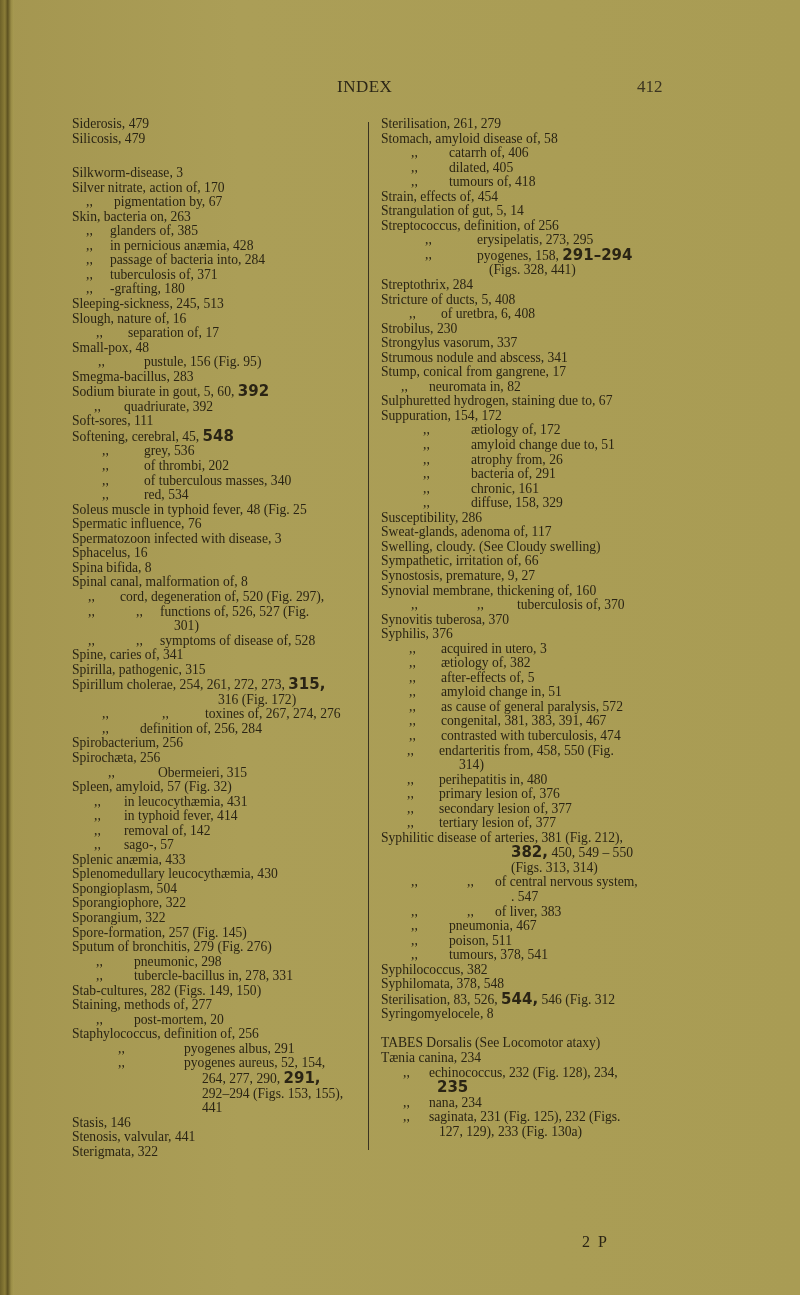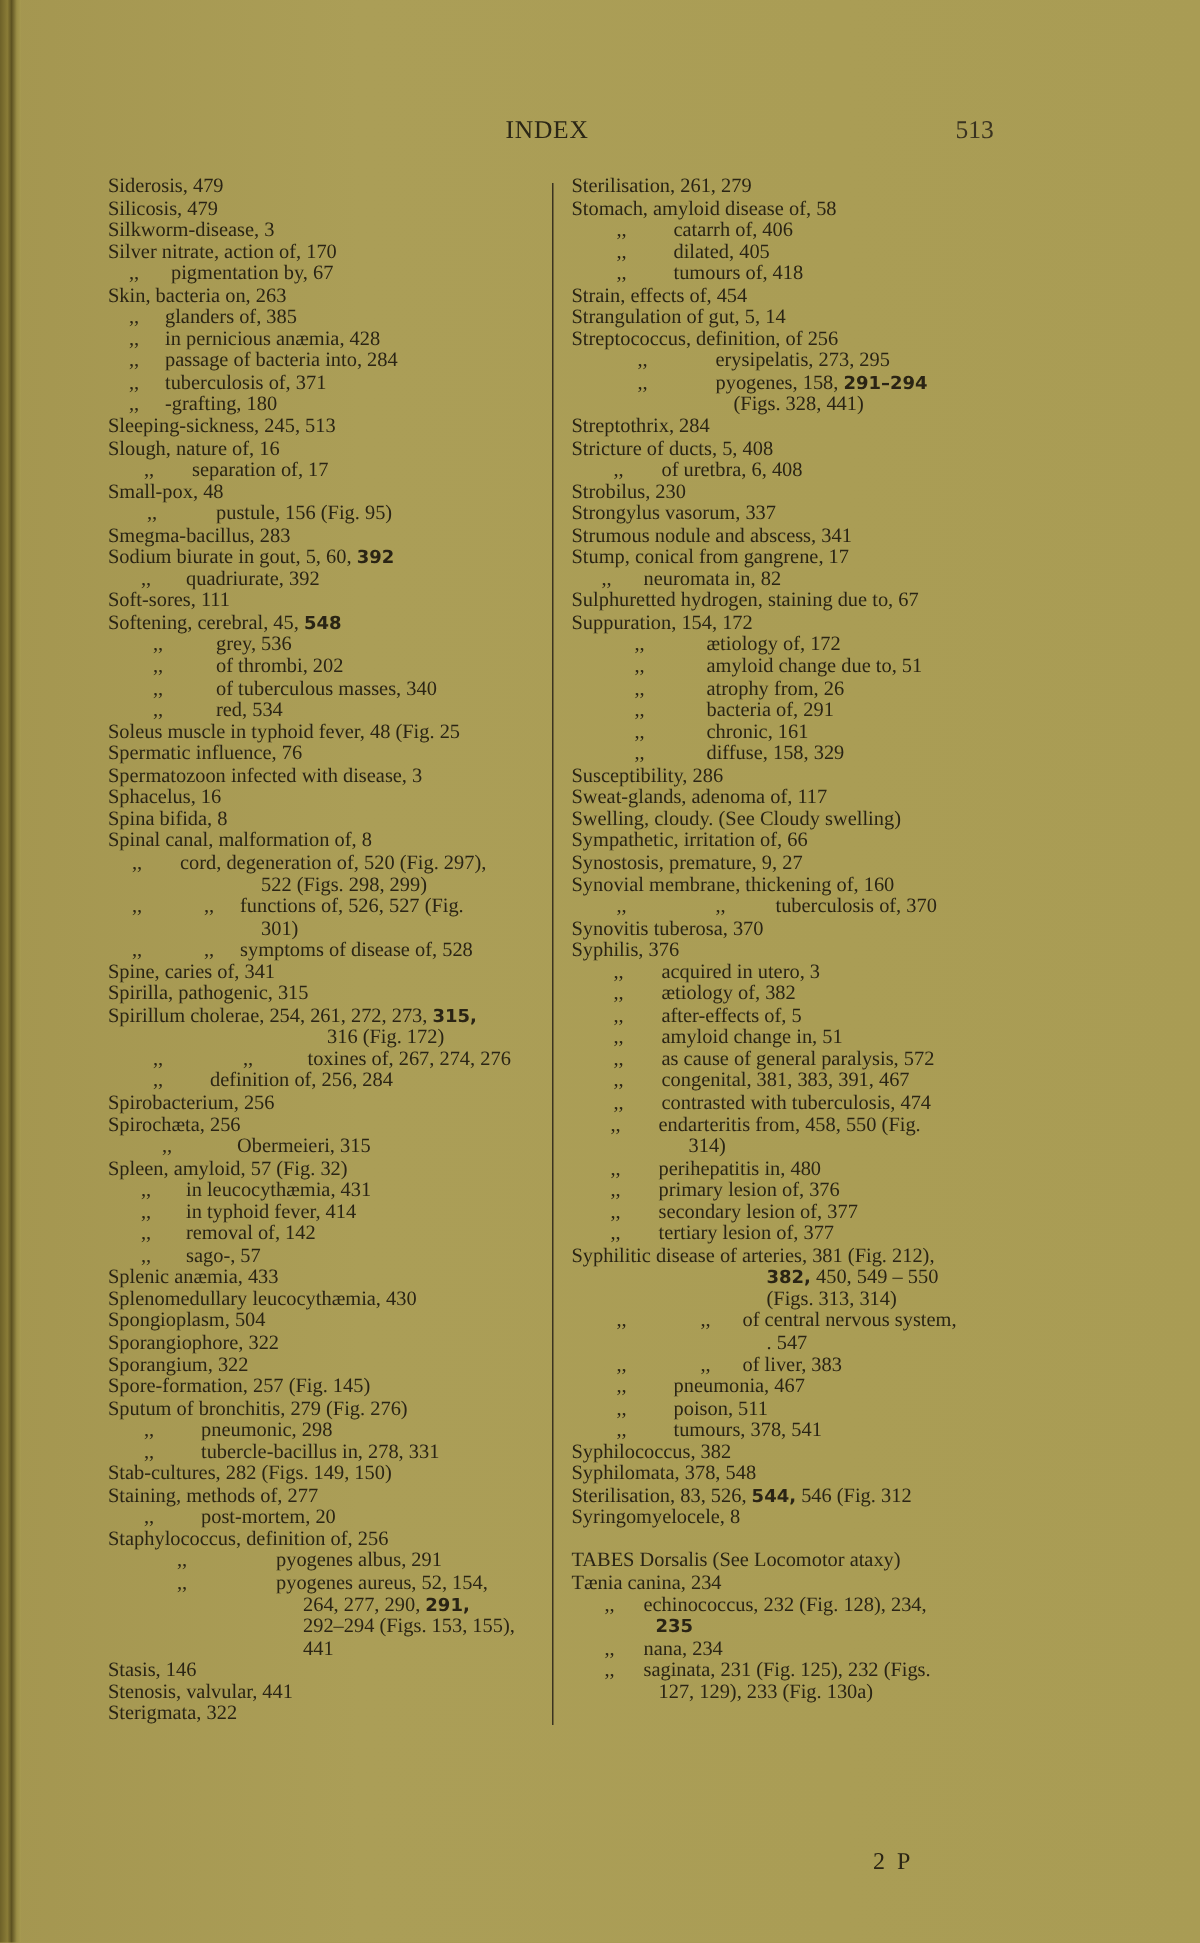--- a/index.html
+++ b/index.html
@@ -31,40 +31,40 @@
     background: #3a3320;
   }
   .col {
     position: absolute; top: 117px;
     font-size: 13.6px; line-height: 14.55px;
   }
   .col.left { left: 72px; width: 290px; }
   .col.right { left: 381px; width: 310px; }
   .entry { white-space: nowrap; position: relative; }
   .entry .txt { display: inline; }
-  .entry b { font-family: "DejaVu Sans", sans-serif; font-weight: bold; font-size: 12px; }
+  .entry b { font-family: "DejaVu Sans", sans-serif; font-weight: bold; font-size: 15px; }
   .ditto { position: absolute; }
   .spacer { height: 14.55px; }
   .footer-sig {
     position: absolute; left: 582px; top: 1233px;
     font-size: 16px; letter-spacing: 2px; color: #2a2414;
   }
 </style>
 </head>
 <body>
 
 <div class="page">
   <div class="spine"></div>
   <div class="header-title">INDEX</div>
-  <div class="page-number">513</div>
+  <div class="page-number">412</div>
   <div class="divider"></div>
   <div class="col left" id="col-left">
       <div class="entry" style="padding-left: 0px;"><span class="txt">Siderosis, 479</span></div>
       <div class="entry" style="padding-left: 0px;"><span class="txt">Silicosis, 479</span></div>
-      <div class="entry" style="padding-left: 0px;"><span class="txt">Silkworm-disease, 3</span></div>
+      <div class="entry" style="padding-left: 0px; margin-top: 20px;"><span class="txt">Silkworm-disease, 3</span></div>
       <div class="entry" style="padding-left: 0px;"><span class="txt">Silver nitrate, action of, 170</span></div>
       <div class="entry" style="padding-left: 42px;"><span class="ditto" style="left: 14px;">,,</span><span class="txt">pigmentation by, 67</span></div>
       <div class="entry" style="padding-left: 0px;"><span class="txt">Skin, bacteria on, 263</span></div>
       <div class="entry" style="padding-left: 38px;"><span class="ditto" style="left: 14px;">,,</span><span class="txt">glanders of, 385</span></div>
       <div class="entry" style="padding-left: 38px;"><span class="ditto" style="left: 14px;">,,</span><span class="txt">in pernicious anæmia, 428</span></div>
       <div class="entry" style="padding-left: 38px;"><span class="ditto" style="left: 14px;">,,</span><span class="txt">passage of bacteria into, 284</span></div>
       <div class="entry" style="padding-left: 38px;"><span class="ditto" style="left: 14px;">,,</span><span class="txt">tuberculosis of, 371</span></div>
       <div class="entry" style="padding-left: 38px;"><span class="ditto" style="left: 14px;">,,</span><span class="txt">-grafting, 180</span></div>
       <div class="entry" style="padding-left: 0px;"><span class="txt">Sleeping-sickness, 245, 513</span></div>
       <div class="entry" style="padding-left: 0px;"><span class="txt">Slough, nature of, 16</span></div>
@@ -80,21 +80,20 @@
       <div class="entry" style="padding-left: 72px;"><span class="ditto" style="left: 30px;">,,</span><span class="txt">of thrombi, 202</span></div>
       <div class="entry" style="padding-left: 72px;"><span class="ditto" style="left: 30px;">,,</span><span class="txt">of tuberculous masses, 340</span></div>
       <div class="entry" style="padding-left: 72px;"><span class="ditto" style="left: 30px;">,,</span><span class="txt">red, 534</span></div>
       <div class="entry" style="padding-left: 0px;"><span class="txt">Soleus muscle in typhoid fever, 48 (Fig. 25</span></div>
       <div class="entry" style="padding-left: 0px;"><span class="txt">Spermatic influence, 76</span></div>
       <div class="entry" style="padding-left: 0px;"><span class="txt">Spermatozoon infected with disease, 3</span></div>
       <div class="entry" style="padding-left: 0px;"><span class="txt">Sphacelus, 16</span></div>
       <div class="entry" style="padding-left: 0px;"><span class="txt">Spina bifida, 8</span></div>
       <div class="entry" style="padding-left: 0px;"><span class="txt">Spinal canal, malformation of, 8</span></div>
       <div class="entry" style="padding-left: 48px;"><span class="ditto" style="left: 16px;">,,</span><span class="txt">cord, degeneration of, 520 (Fig. 297),</span></div>
-      <div class="entry" style="padding-left: 102px;"><span class="txt">522 (Figs. 298, 299)</span></div>
       <div class="entry" style="padding-left: 88px;"><span class="ditto" style="left: 16px;">,,</span><span class="ditto" style="left: 64px;">,,</span><span class="txt">functions of, 526, 527 (Fig.</span></div>
       <div class="entry" style="padding-left: 102px;"><span class="txt">301)</span></div>
       <div class="entry" style="padding-left: 88px;"><span class="ditto" style="left: 16px;">,,</span><span class="ditto" style="left: 64px;">,,</span><span class="txt">symptoms of disease of, 528</span></div>
       <div class="entry" style="padding-left: 0px;"><span class="txt">Spine, caries of, 341</span></div>
       <div class="entry" style="padding-left: 0px;"><span class="txt">Spirilla, pathogenic, 315</span></div>
       <div class="entry" style="padding-left: 0px;"><span class="txt">Spirillum cholerae, 254, 261, 272, 273, </span><b>315,</b></div>
       <div class="entry" style="padding-left: 146px;"><span class="txt">316 (Fig. 172)</span></div>
       <div class="entry" style="padding-left: 133px;"><span class="ditto" style="left: 30px;">,,</span><span class="ditto" style="left: 90px;">,,</span><span class="txt">toxines of, 267, 274, 276</span></div>
       <div class="entry" style="padding-left: 68px;"><span class="ditto" style="left: 30px;">,,</span><span class="txt">definition of, 256, 284</span></div>
       <div class="entry" style="padding-left: 0px;"><span class="txt">Spirobacterium, 256</span></div>

